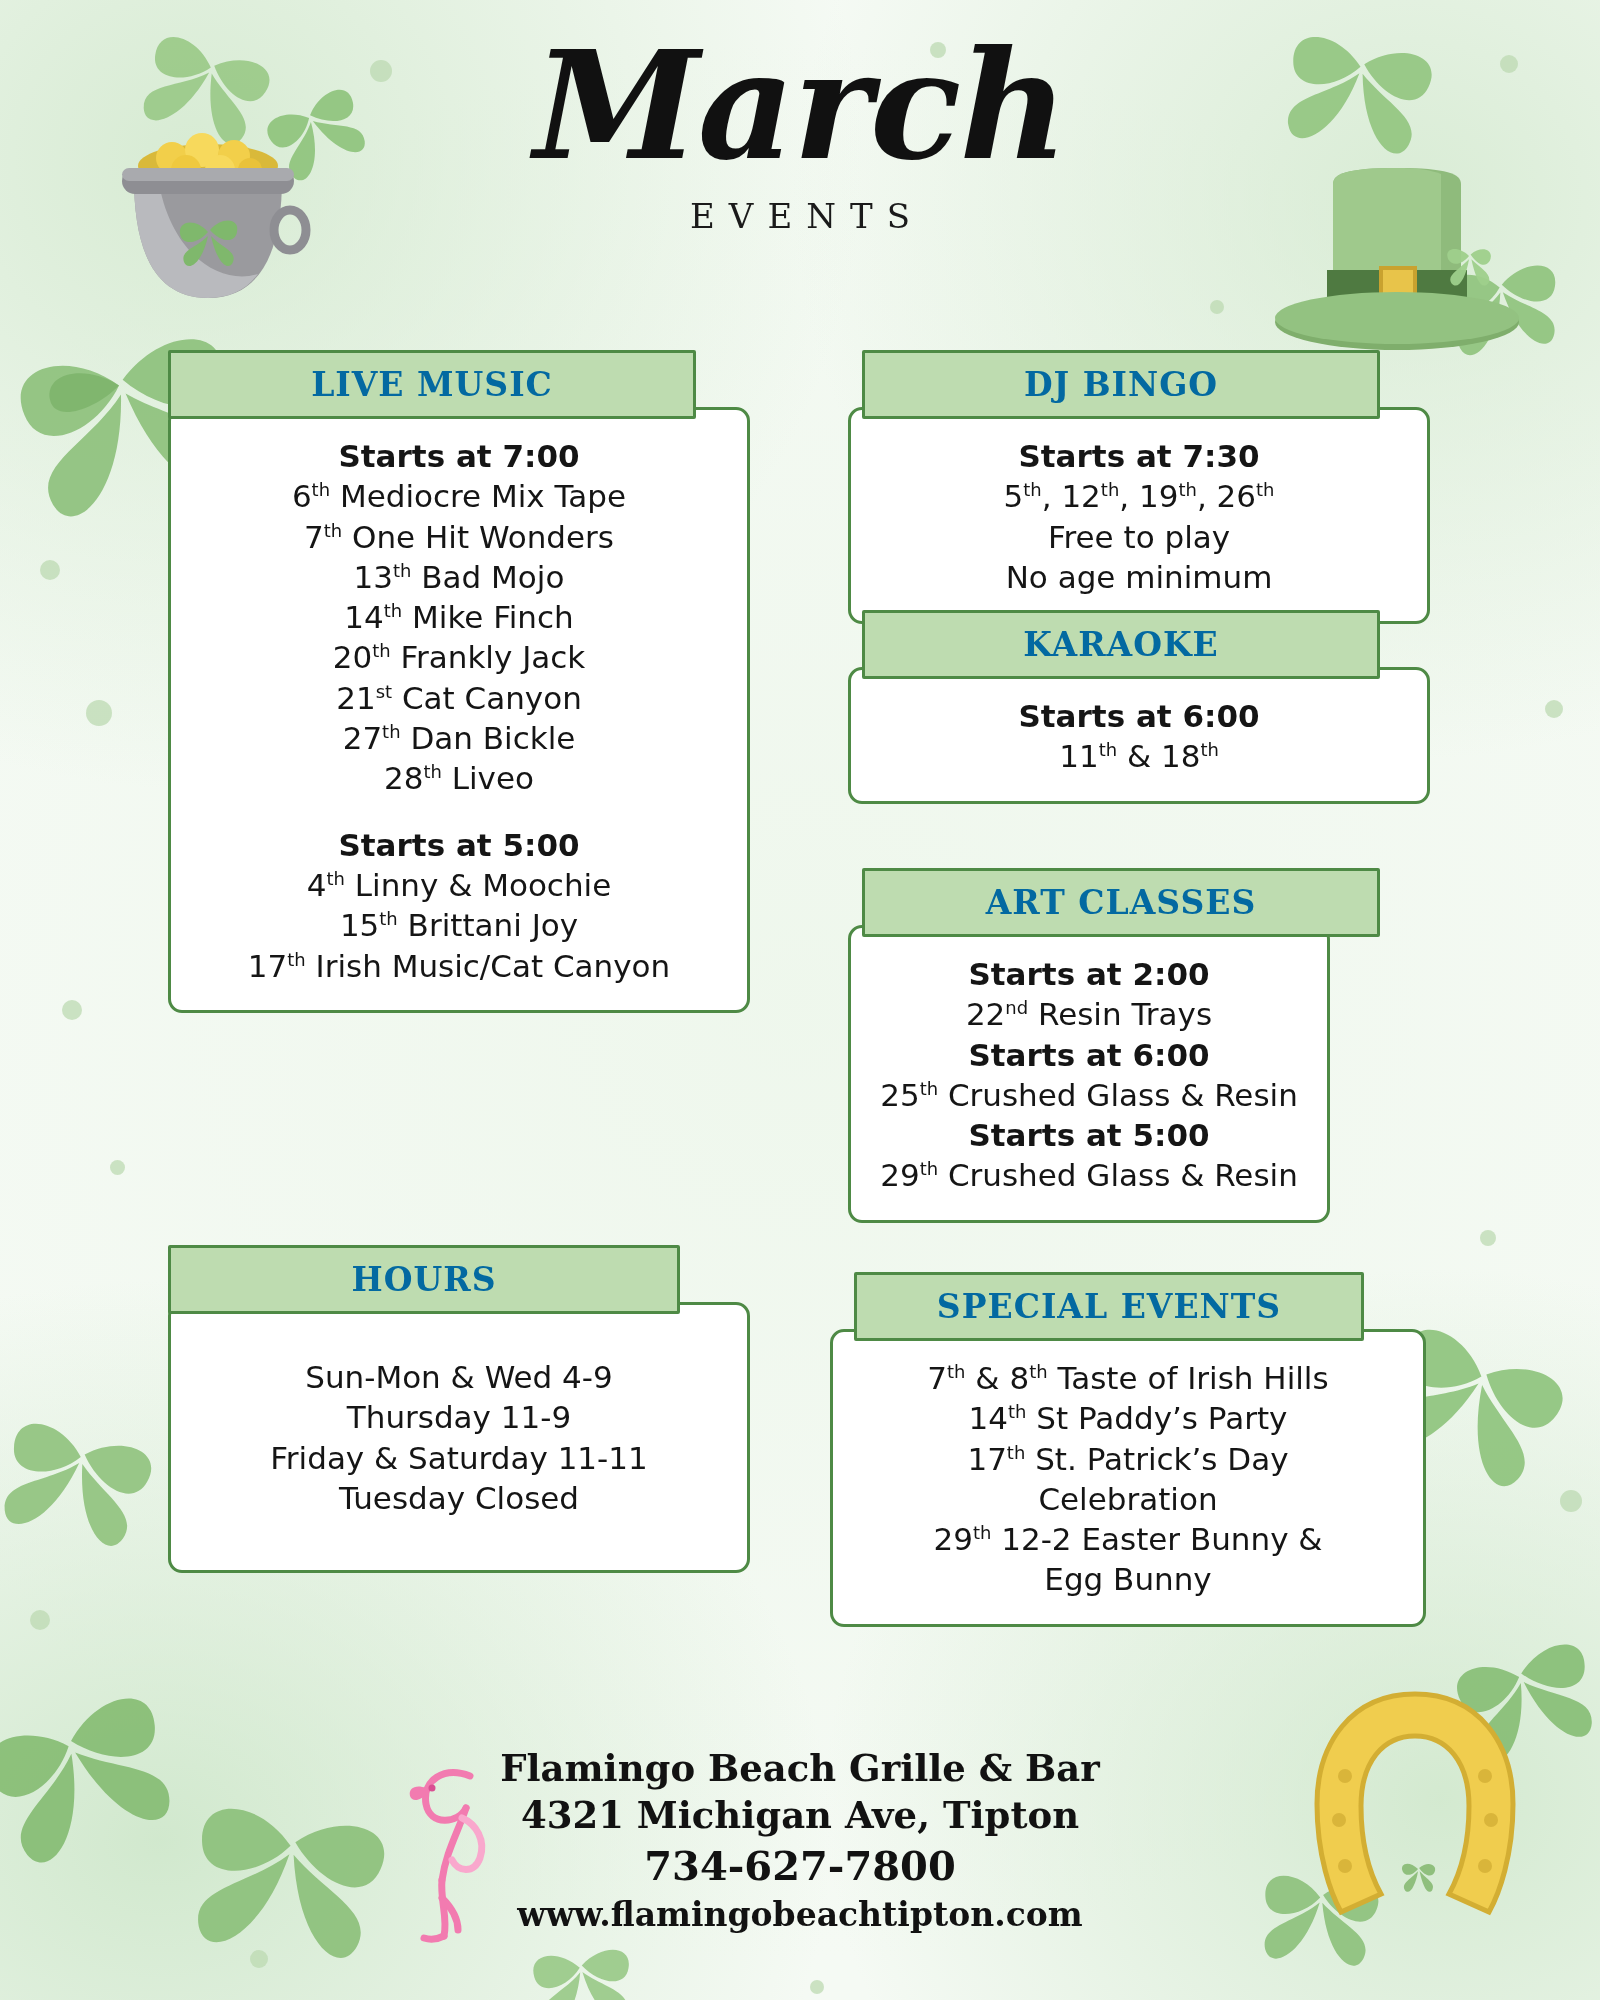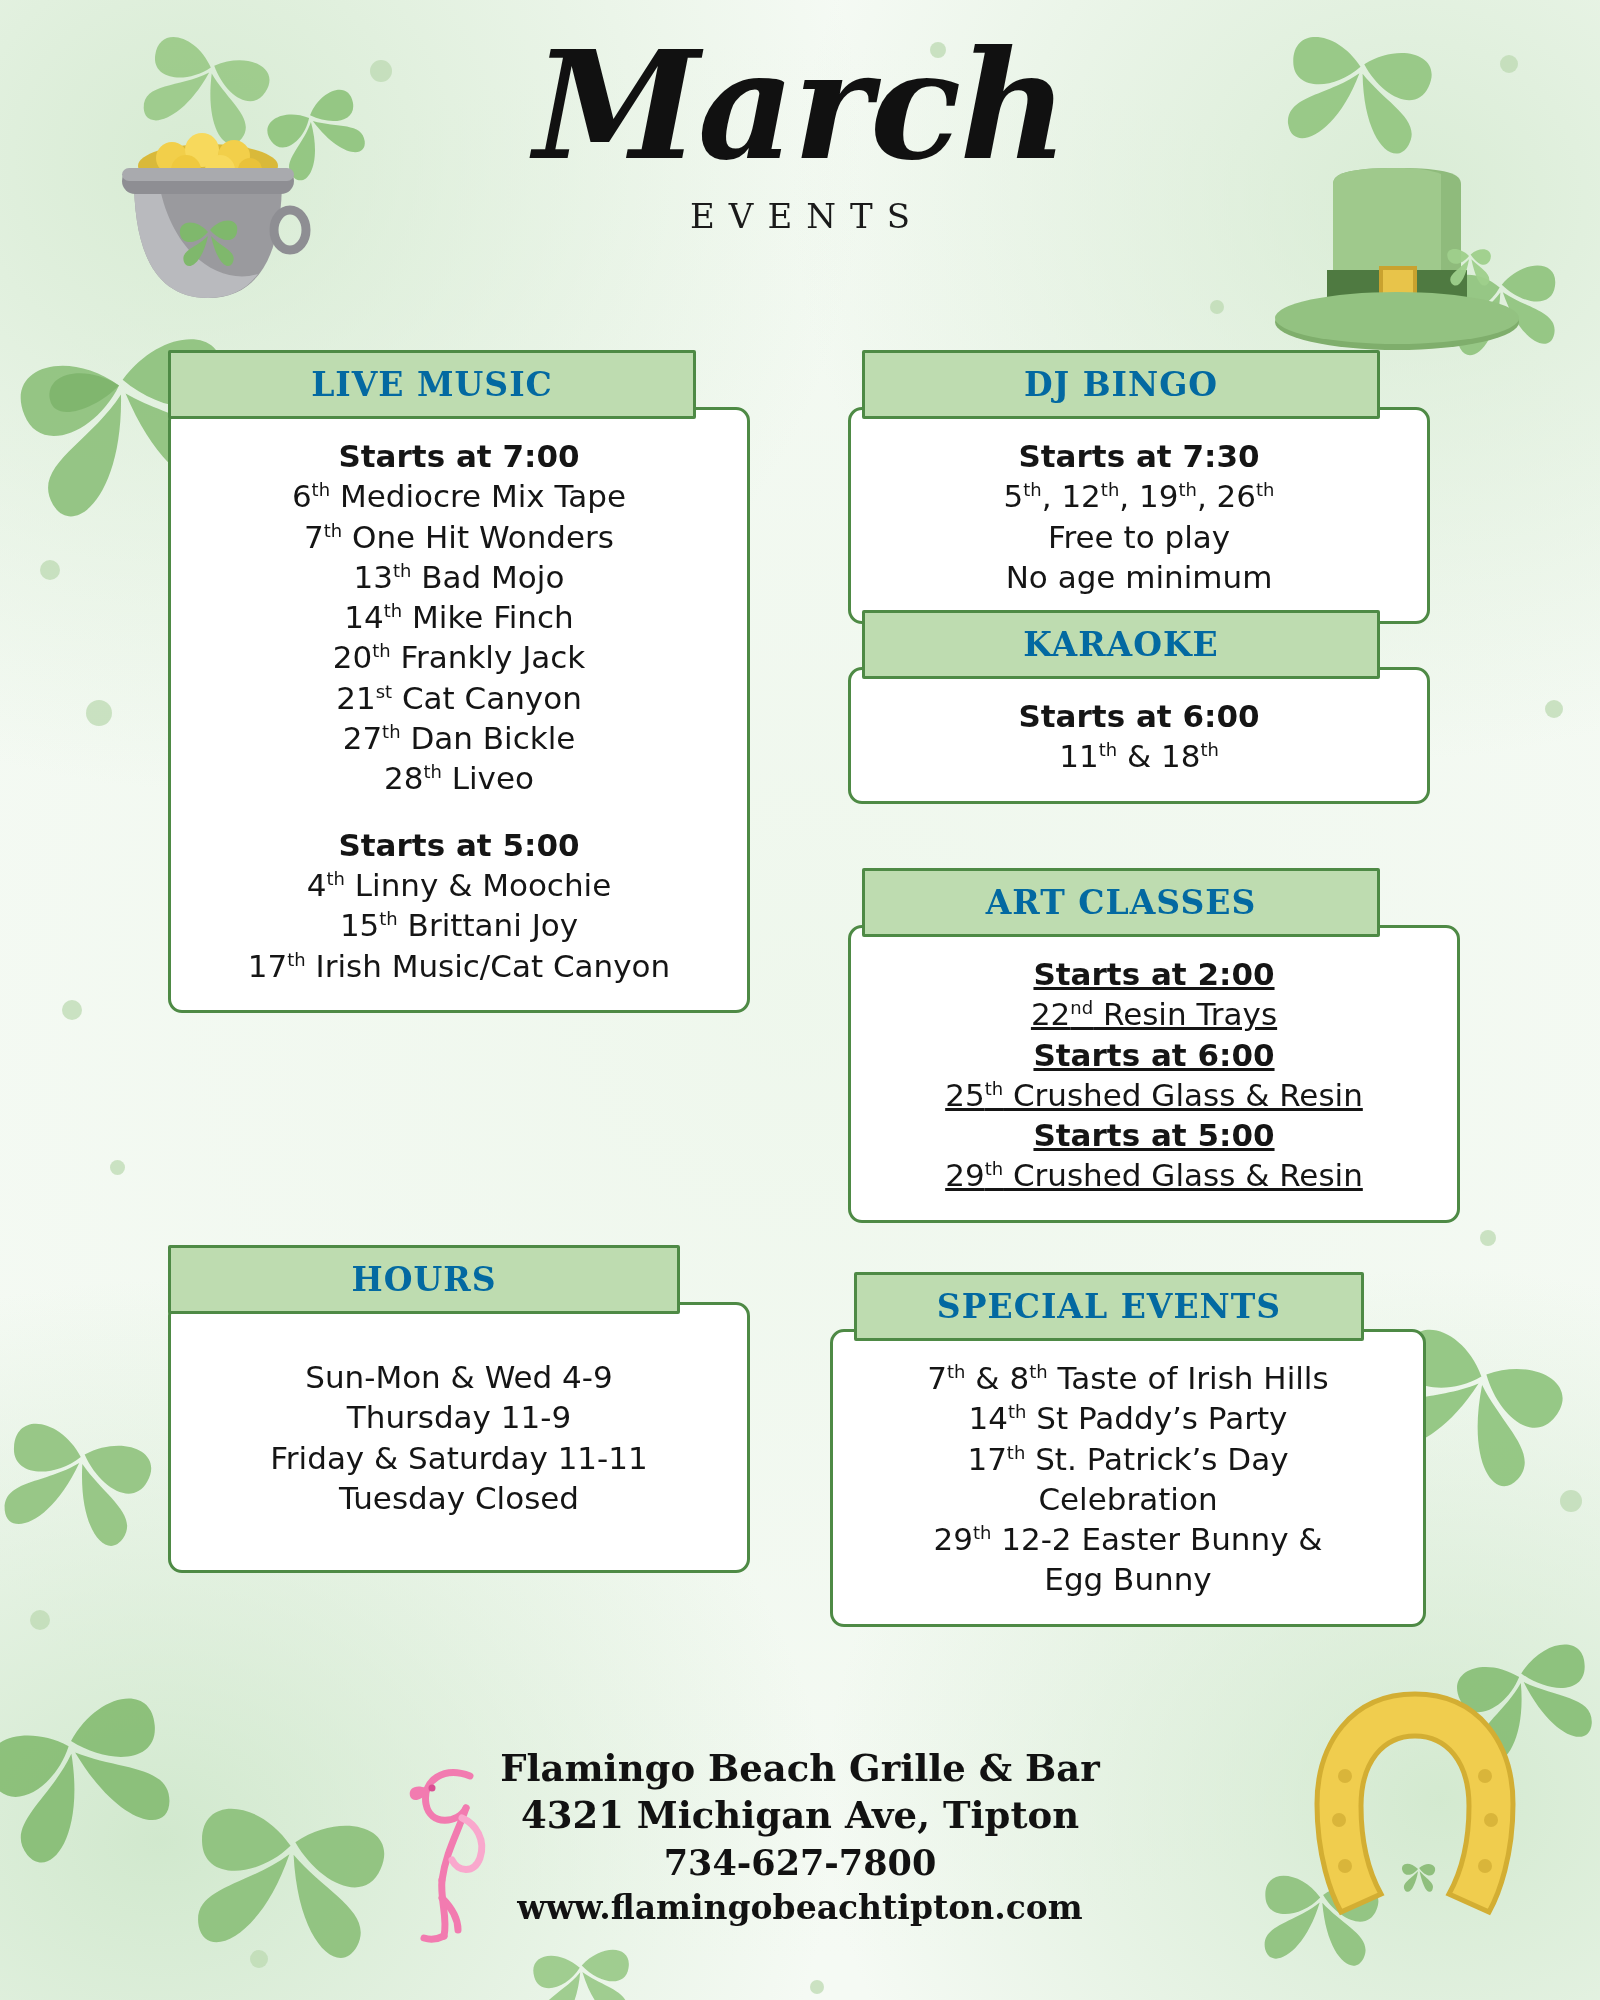--- a/index.html
+++ b/index.html
@@ -123,41 +123,41 @@
   #card-bingo { left: 848px; top: 350px; width: 582px; }
   #card-bingo .card-head { width: 518px; margin-left: 14px; }
   #card-bingo .card-body { width: 582px; }
 
   #card-karaoke { left: 848px; top: 610px; width: 582px; }
   #card-karaoke .card-head { width: 518px; margin-left: 14px; }
   #card-karaoke .card-body { width: 582px; }
 
   #card-art { left: 848px; top: 868px; width: 582px; }
   #card-art .card-head { width: 518px; margin-left: 14px; }
-  #card-art .card-body { width: 612px; text-decoration: underline; }
+  #card-art .card-body { width: 482px; }
 
   #card-special { left: 830px; top: 1272px; width: 581px; }
   #card-special .card-head { width: 510px; margin-left: 24px; }
   #card-special .card-body { width: 596px; }
 
   
   .footer {
     position: absolute;
     left: 0;
     top: 1745px;
     width: 100%;
     text-align: center;
     z-index: 6;
     font-family: "DejaVu Serif", serif;
     font-weight: 700;
     color: #121212;
   }
   .footer .f1 { font-size: 37px; line-height: 1.28; }
   .footer .f2 { font-size: 37px; line-height: 1.28; }
-  .footer .f3 { font-size: 35px; line-height: 1.32; }
+  .footer .f3 { font-size: 40px; line-height: 1.32; }
   .footer .f4 { font-size: 33px; line-height: 1.34; }
 
   
   .flamingo { position: absolute; left: 400px; top: 1748px; z-index: 7; }
   .horseshoe { position: absolute; left: 1295px; top: 1680px; z-index: 4; }
   .pot { position: absolute; left: 80px; top: 50px; z-index: 4; }
   .hat { position: absolute; left: 1255px; top: 160px; z-index: 4; }
 </style>
 </head>
 <body>

